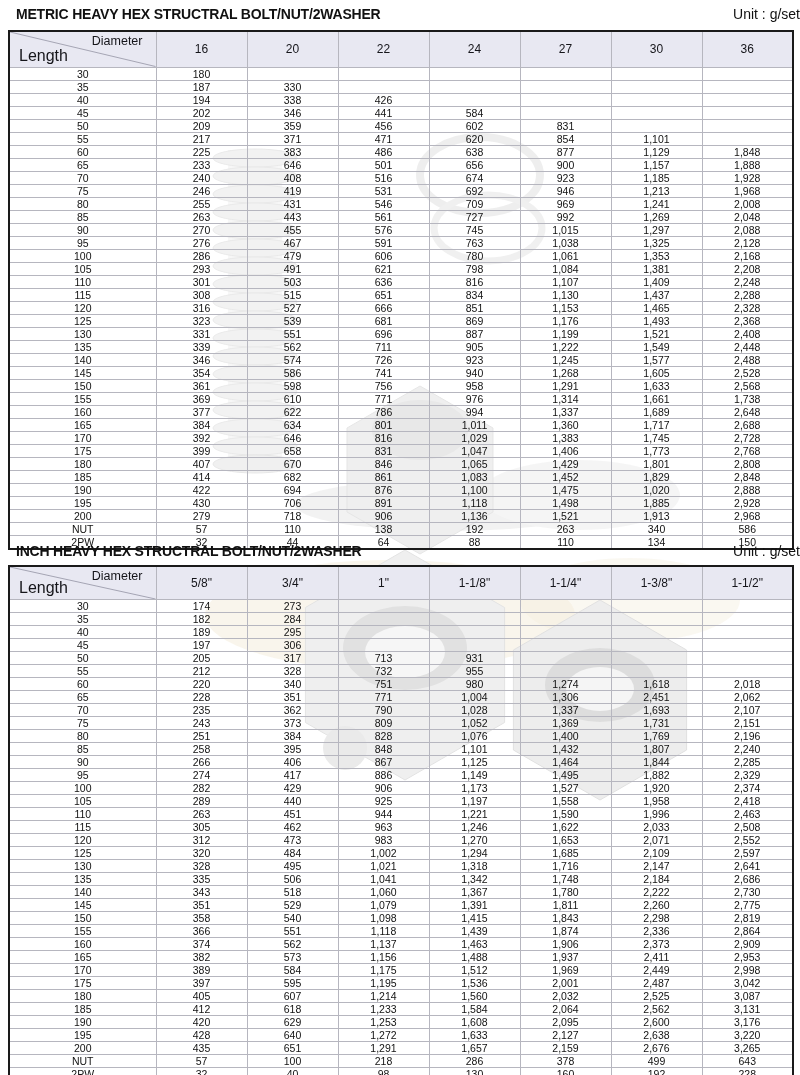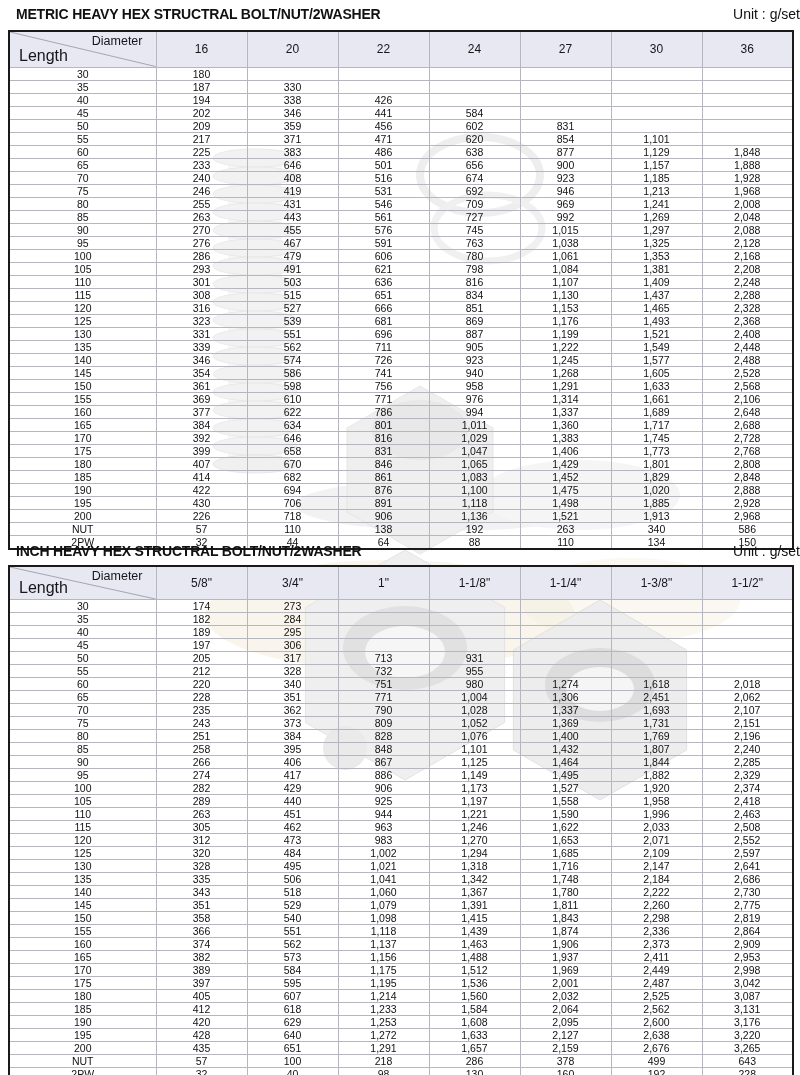--- a/index.html
+++ b/index.html
@@ -371,21 +371,21 @@
           <td>2,568</td>
         </tr>
         <tr>
           <th>155</th>
           <td>369</td>
           <td>610</td>
           <td>771</td>
           <td>976</td>
           <td>1,314</td>
           <td>1,661</td>
-          <td>2,106</td>
+          <td>1,738</td>
         </tr>
         <tr>
           <th>160</th>
           <td>377</td>
           <td>622</td>
           <td>786</td>
           <td>994</td>
           <td>1,337</td>
           <td>1,689</td>
           <td>2,648</td>
@@ -455,21 +455,21 @@
           <td>430</td>
           <td>706</td>
           <td>891</td>
           <td>1,118</td>
           <td>1,498</td>
           <td>1,885</td>
           <td>2,928</td>
         </tr>
         <tr>
           <th>200</th>
-          <td>226</td>
+          <td>279</td>
           <td>718</td>
           <td>906</td>
           <td>1,136</td>
           <td>1,521</td>
           <td>1,913</td>
           <td>2,968</td>
         </tr>
         <tr>
           <th>NUT</th>
           <td>57</td>

